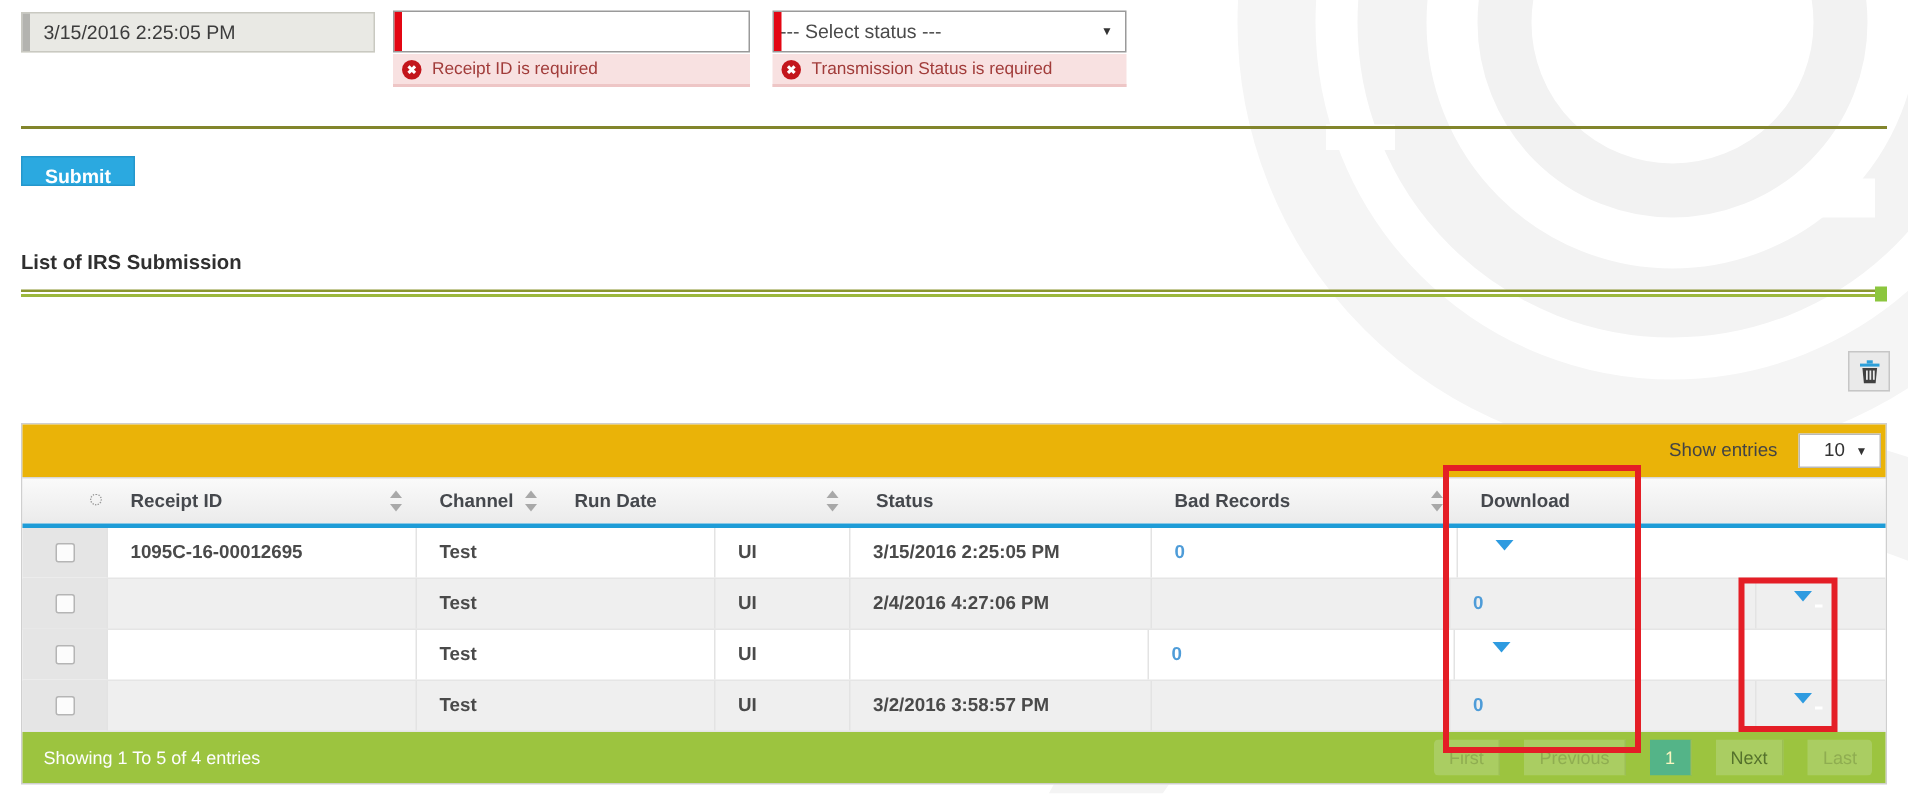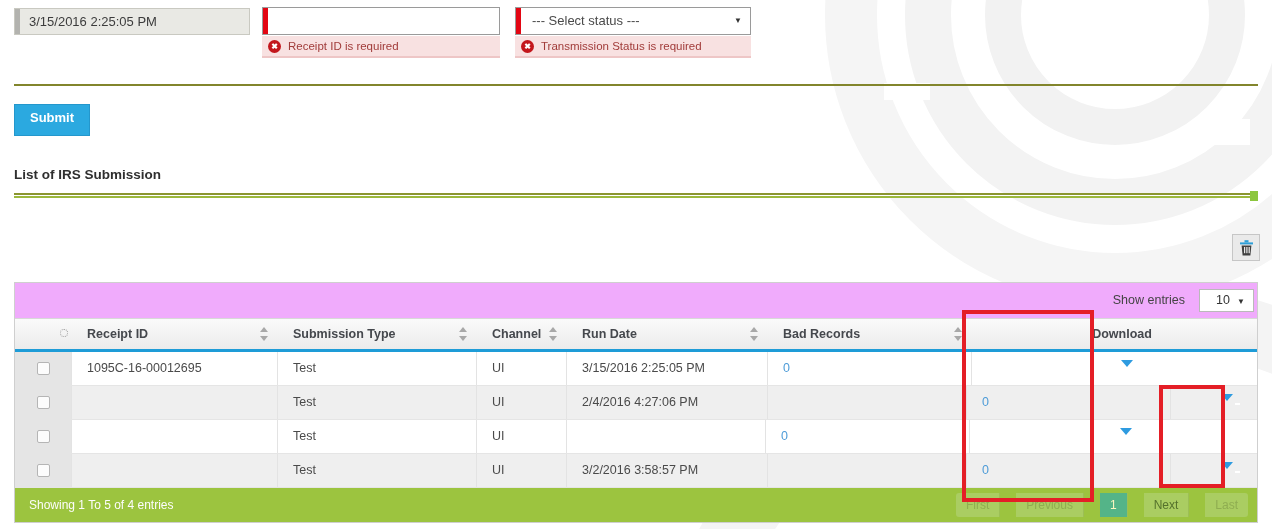--- a/index.html
+++ b/index.html
@@ -20,70 +20,70 @@
 
   .z { position:absolute; z-index:1; }
 
   
   .field { font-size:13px; color:#3c3c3c; }
   .f-date { left:14px; top:8px; width:236px; height:27px; background:#e9e9e4;
             border:1px solid #c9c9c1; line-height:25px; padding-left:14px; }
   .f-date .grip { position:absolute; left:0; top:0; width:5px; height:100%; background:#b3b3af; }
   .f-input { background:#fff; border:1px solid #9a9a9a; }
   .f-receipt { left:262px; top:7px; width:238px; height:28px; }
-  .f-status  { left:515px; top:7px; width:236px; height:28px; line-height:26px; padding-left:16px; color:#4a4a4a; }
+  .f-status  { left:515px; top:7px; width:236px; height:28px; line-height:26px; padding-left:4px; color:#4a4a4a; }
   .redbar { position:absolute; left:0; top:0; width:5px; height:100%; background:#e30613; }
   .caret { position:absolute; right:8px; top:50%; transform:translateY(-50%); font-size:8px; color:#333; }
 
   .errbox { display:flex; align-items:center; background:#f8e1e1; border-bottom:2px solid #eec6c6;
             font-size:11.5px; color:#a13c3a; height:22px; }
   .e-receipt { left:262px; top:36px; width:238px; }
   .e-status  { left:515px; top:36px; width:236px; }
   .erricon { display:inline-block; width:13px; height:13px; margin:0 7px 0 6px; border-radius:50%;
              background:#c3161c; color:#fff; font-size:8px; line-height:13px; text-align:center; font-weight:bold; }
 
   .hr1 { left:14px; top:84px; width:1244px; height:2px; background:#82852c; }
 
-  .submit-btn { left:14px; top:104px; width:76px; height:32px; background:#2ba9e0; border:1px solid #2497cc;
+  .submit-btn { left:14px; top:104px; width:76px; height:20px; background:#2ba9e0; border:1px solid #2497cc;
                 color:#fff; font-weight:bold; font-size:13px; text-align:center; line-height:26px; cursor:pointer; }
 
   .sec-title { left:14px; top:167px; font-size:13.5px; font-weight:bold; color:#2f2f2f;text-align:center; }
 
   .hr2 { left:14px; top:193px; width:1236px; height:5px;
          background:linear-gradient(#8b9630 0, #8b9630 2px, #ffffff 2px, #ffffff 3px, #9cb83d 3px, #9cb83d 5px); }
   .hr2-sq { left:1250px; top:191px; width:8px; height:10px; background:#8cc63e; }
 
   .trash-btn { left:1232px; top:234px; width:28px; height:27px; background:#eaeaea;
                border:1px solid #c6c6c6; display:flex; align-items:center; justify-content:center; cursor:pointer; }
 
   
   .tbl-wrap { left:14px; top:282px; width:1244px; height:241px; border:1px solid #cfcfcf; background:#fff; }
-  .toolbar { position:relative; height:35px; background:#f0abfc; }
+  .toolbar { position:relative; height:35px; background:#eab308; }
   .se-label { position:absolute; right:72px; top:10px; font-size:12.5px; color:#444; }
   .se-select { position:absolute; right:3px; top:6px; width:55px; height:23px; background:#fff;
                border:1px solid #b9b9b9; font-size:12.5px; color:#333; line-height:21px; padding-left:16px; }
 
   .thead { display:flex; height:34px; background:linear-gradient(#fafafa,#ebebeb);
            border-top:1px solid #d8d8d8; border-bottom:3px solid #1e9cd7; }
   .th { position:relative; font-weight:bold; font-size:12.5px; color:#45484d; line-height:30px; padding-left:15px; }
   .c0{width:57px;} .c1{width:206px;} .c2{width:199px;} .c3{width:90px;}
-  .c4{width:201px;} .c5{width:199px;} .c6{width:204px;} .c7{flex:1;text-align:center;}
+  .c4{width:201px;} .c5{width:199px;} .c6{width:204px;} .c7{flex:1;}
 
   .sort { position:absolute; right:10px; top:50%; margin-top:-8px; width:8px; height:16px; }
   .sort::before { content:""; position:absolute; top:1px; left:0;
     border-left:4px solid transparent; border-right:4px solid transparent; border-bottom:5px solid #a8a8a8; }
   .sort::after { content:""; position:absolute; bottom:1px; left:0;
     border-left:4px solid transparent; border-right:4px solid transparent; border-top:5px solid #a8a8a8; }
   .sort-dot { position:absolute; right:4px; top:50%; margin-top:-5px; width:8px; height:8px;
               border:1px dotted #999; border-radius:50%; }
 
   .trow { display:flex; height:34px; background:#fff; border-bottom:1px solid #e5e5e5; }
   .trow.striped { background:#efefef; }
   .td { font-size:12.5px; color:#4a4a4a; line-height:33px; padding-left:15px; border-right:1px solid #e3e3e3;
-        overflow:hidden; white-space:nowrap; }
+        overflow:hidden; white-space:nowrap;font-weight:bold; }
   .td.c7 { border-right:none; }
   .td.c0 { background:#e5e5e5; padding:0; display:flex; align-items:center; justify-content:center; }
   .cbx { width:13px; height:13px; background:#fcfcfc; border:1px solid #b5b5b5; border-radius:2px; cursor:pointer; }
   .badlink { color:#4e9cd8; cursor:pointer; }
 
   .dl { display:inline-block; width:18px; margin:6px 0 0 10px; cursor:pointer; }
   .dl .stem { margin:0 auto; width:4px; height:6px; background:#2e9be0; }
   .dl .arrow { margin:0 auto; width:0; height:0; border-left:6px solid transparent;
                border-right:6px solid transparent; border-top:7px solid #2e9be0; }
   .dl .tray { position:relative; width:17px; height:6px; background:#1a1a1a; border-radius:1px; margin-top:1px; }
@@ -167,23 +167,23 @@
         <span>10</span>
         <span class="caret">▼</span>
       </div>
     </div>
 
     <div class="thead">
       <div class="th c0">
           <span class="sort-dot"></span>
         </div>
       <div class="th c1"><span>Receipt ID</span><span class="sort"></span></div>
-      <div class="th c2"><span>Submission Type</span><span class="sort"></span></div>
       <div class="th c3"><span>Channel</span><span class="sort"></span></div>
       <div class="th c4"><span>Run Date</span><span class="sort"></span></div>
+      <div class="th c5"><span>Status</span></div>
       <div class="th c6"><span>Bad Records</span><span class="sort"></span></div>
       <div class="th c7"><span>Download</span></div>
     </div>
 
     <div class="trow">
       <div class="td c0">
           <span class="cbx"></span>
         </div>
       <div class="td c1">1095C-16-00012695</div>
       <div class="td c2">Test</div>

